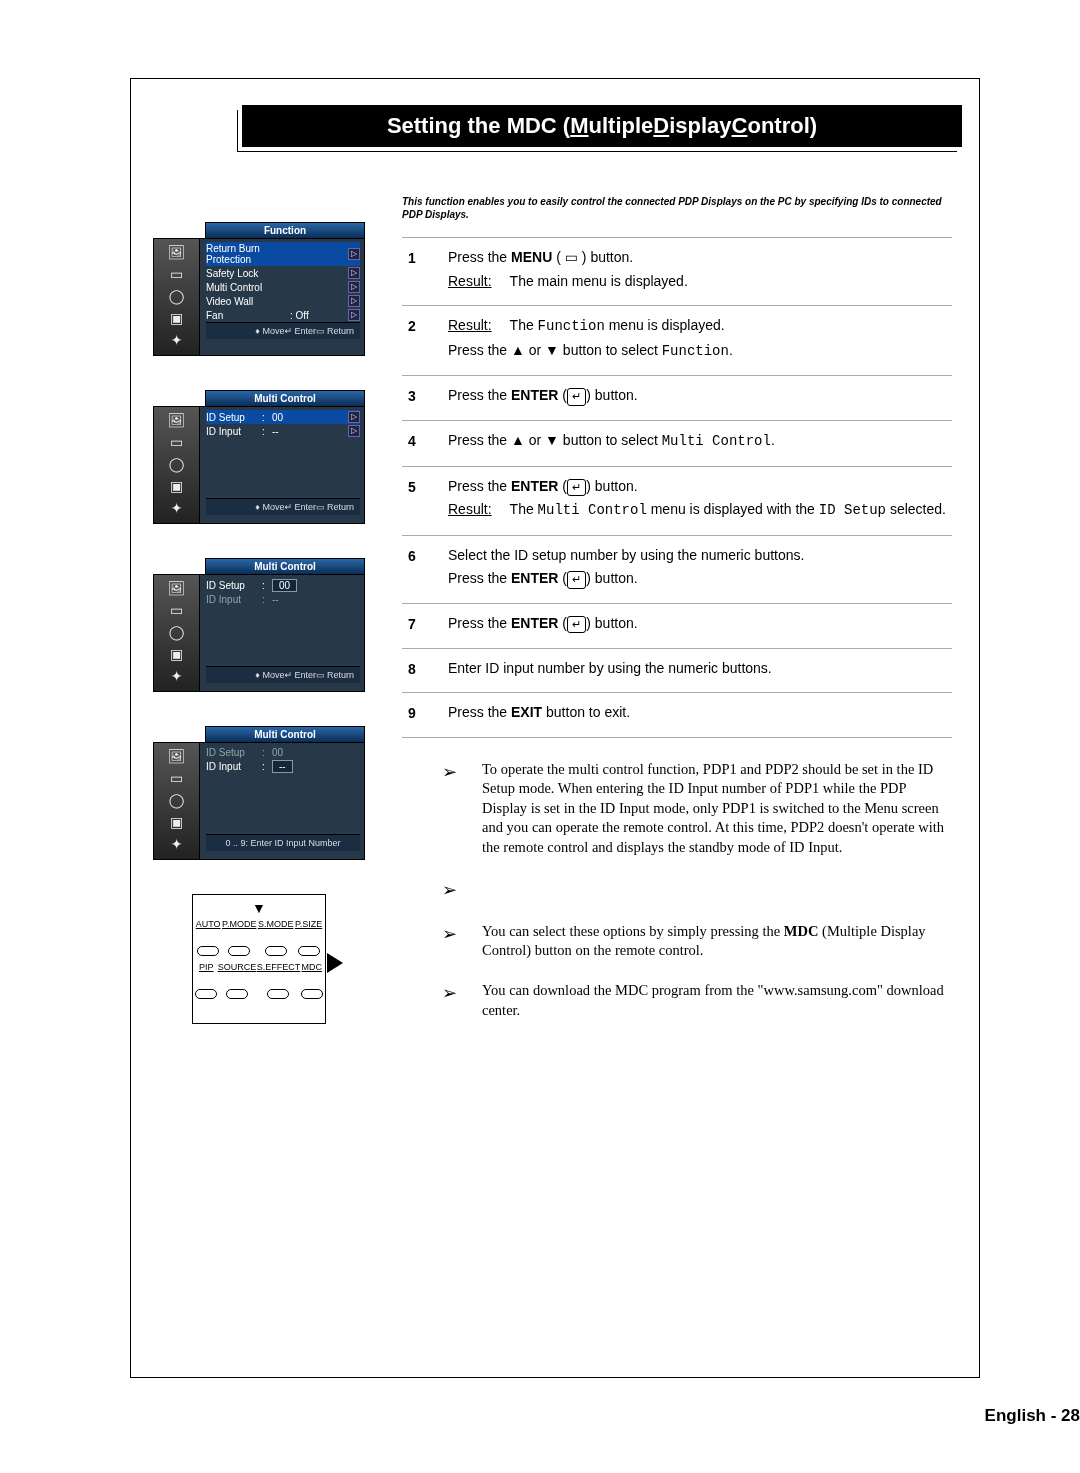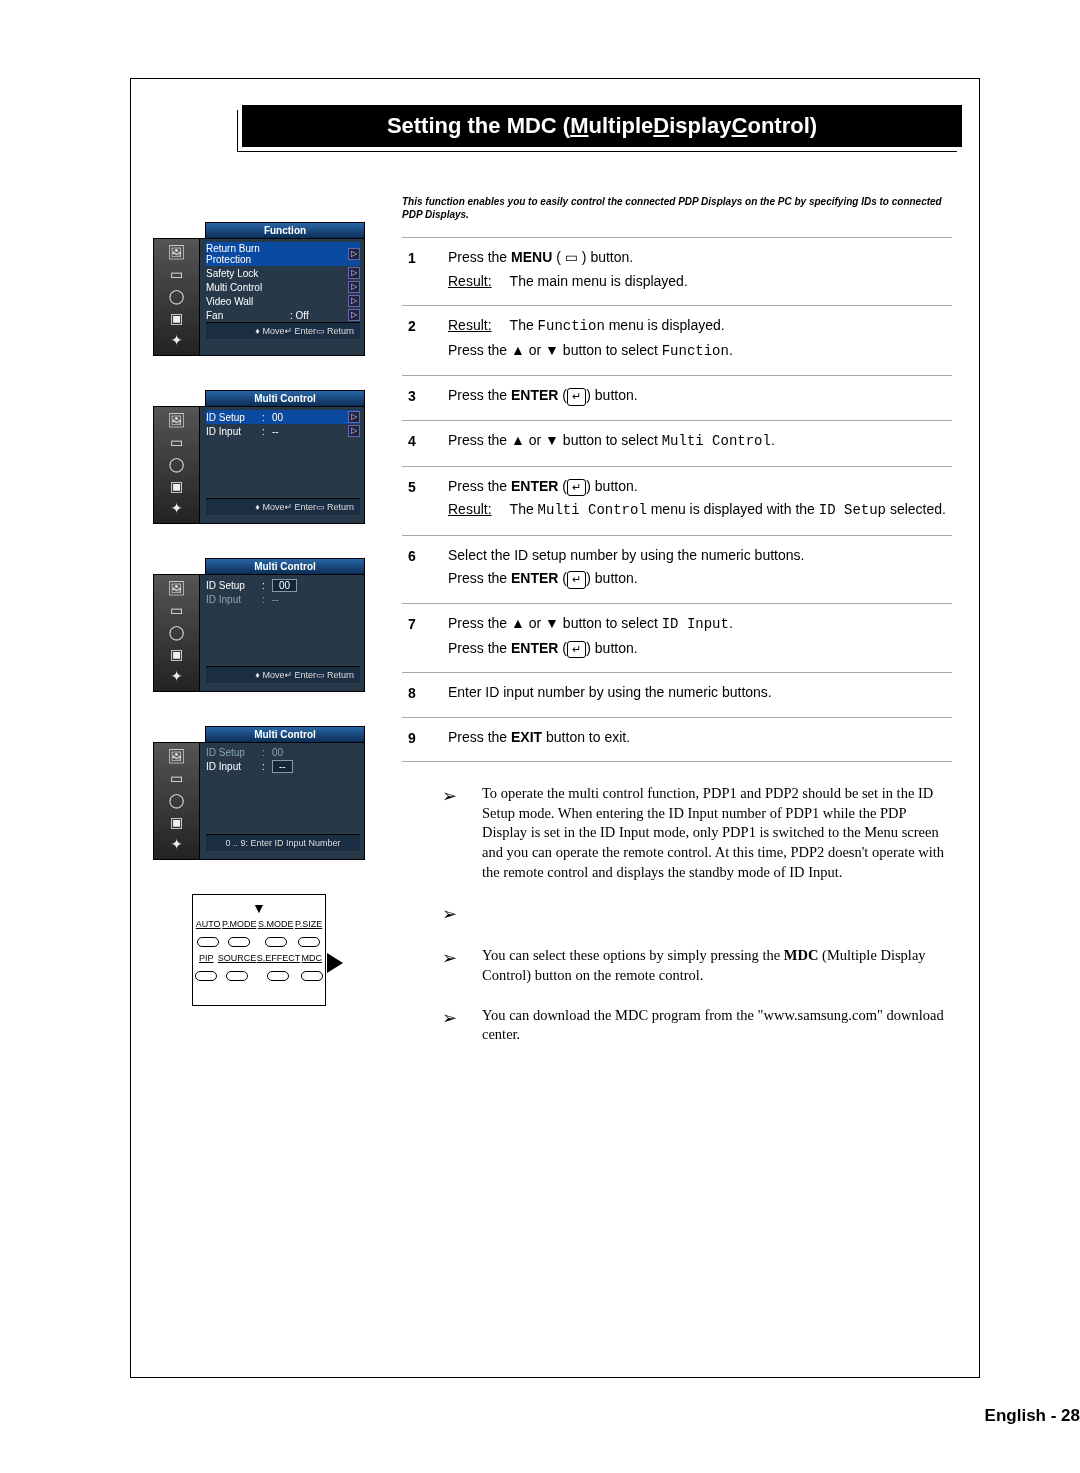--- a/index.html
+++ b/index.html
@@ -116,21 +116,21 @@
     padding: 8px 2px 24px;
     font-size: 9px;
     position: relative;
   }
   .remote .top-tri {
     text-align:center; font-size:14px; line-height:10px;
   }
   .remote .btnrow {
     display:flex; justify-content:space-around; margin-top:6px;
   }
-  .remote .col { display:flex; flex-direction:column; align-items:center; gap:8px; }
+  .remote .col { display:flex; flex-direction:column; align-items:center; gap:17px; }
   .remote .pill { width:22px; height:10px; border:1px solid #000; border-radius:5px; }
   .remote .side-tri {
     position:absolute; right:-18px; top:58px; width:0;height:0;
     border-top:10px solid transparent; border-bottom:10px solid transparent; border-left:16px solid #000;
   }
   .remote u { text-decoration: underline; }
 
   .right-col {
     position: absolute;
     left: 402px;
@@ -428,21 +428,20 @@
       <div class="step">
         <div class="num">6</div>
         <div class="body">
           <p>Select the ID setup number by using the numeric buttons.</p>
           <p>Press the <b>ENTER</b> (<span class="enter-glyph">↵</span>) button.</p>
         </div>
       </div>
       <div class="step">
         <div class="num">7</div>
         <div class="body">
-          <p>Press the ▲ or ▼ button to select <span class="mono">ID Input</span>.</p>
           <p>Press the <b>ENTER</b> (<span class="enter-glyph">↵</span>) button.</p>
         </div>
       </div>
       <div class="step">
         <div class="num">8</div>
         <div class="body">
           <p>Enter ID input number by using the numeric buttons.</p>
         </div>
       </div>
       <div class="step last">

